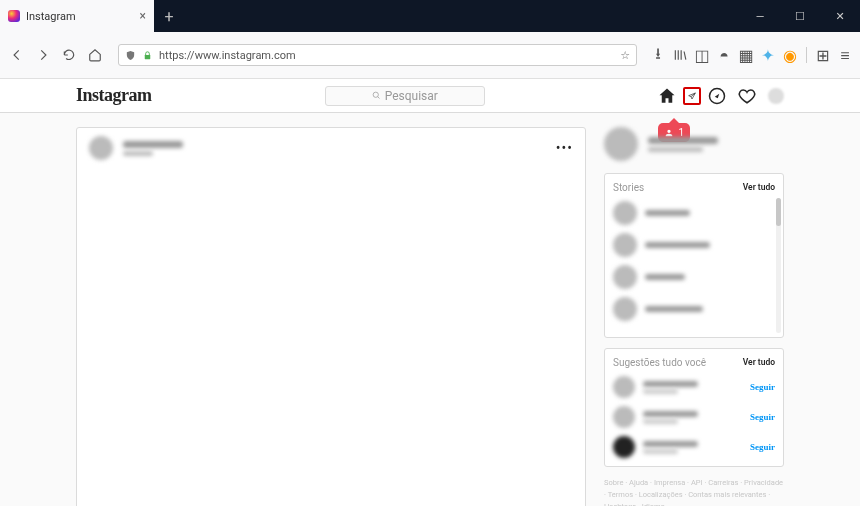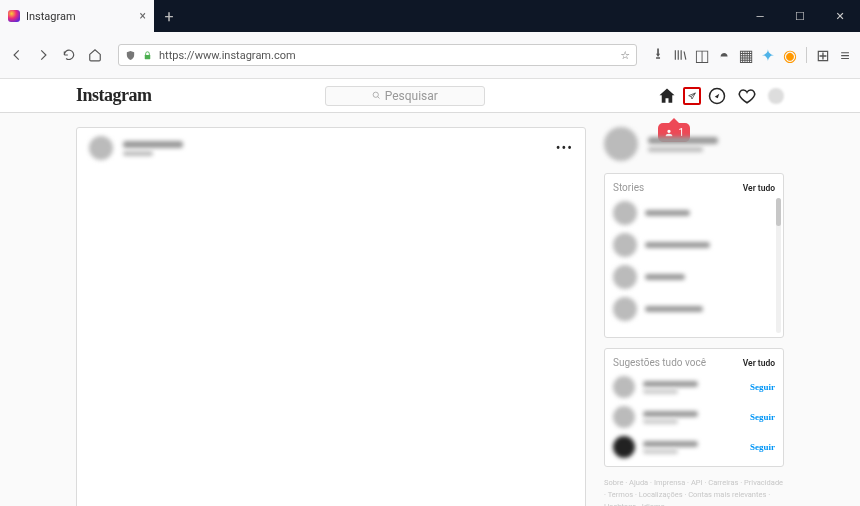--- a/index.html
+++ b/index.html
@@ -55,21 +55,21 @@
 .post-actions .spacer { flex: 1; }
 .post-actions svg { width: 18px; height: 18px; fill: none; stroke: #262626; stroke-width: 2; }
 
 .sidebar { width: 180px; font-size: 10px; color: #262626; position: relative; }
 .me { display: flex; align-items: center; gap: 10px; margin-bottom: 12px; }
 .me-avatar { width: 34px; height: 34px; border-radius: 50%; background: #bbb; filter: blur(2px); }
 .me-lines .l1 { width: 70px; height: 7px; background: #999; border-radius: 3px; filter: blur(2px); }
 .me-lines .l2 { width: 55px; height: 5px; background: #bbb; border-radius: 3px; margin-top: 3px; filter: blur(2px); }
 
 .panel { background: #fff; border: 1px solid #dbdbdb; border-radius: 3px; padding: 8px; margin-bottom: 10px; position: relative; }
-.panel-head { display: flex; justify-content: space-between; align-items: center; font-size: 10px; color: #999; margin-bottom: 8px; }
+.panel-head { display: flex; justify-content: space-between; align-items: flex-start; font-size: 10px; color: #999; margin-bottom: 8px; }
 .panel-head .see-all { color: #262626; font-size: 8.5px; font-weight: 600; }
 .story-row, .sugg-row { display: flex; align-items: center; gap: 8px; margin-bottom: 8px; }
 .story-row:last-child, .sugg-row:last-child { margin-bottom: 0; }
 .story-avatar { width: 24px; height: 24px; border-radius: 50%; background: #bbb; filter: blur(2px); }
 .story-label { width: 45px; height: 6px; background: #999; border-radius: 3px; filter: blur(2px); }
 .sugg-avatar { width: 22px; height: 22px; border-radius: 50%; background: #bbb; filter: blur(2px); }
 .sugg-lines .l1 { width: 55px; height: 6px; background: #999; border-radius: 3px; filter: blur(2px); }
 .sugg-lines .l2 { width: 35px; height: 5px; background: #ccc; border-radius: 3px; margin-top: 2px; filter: blur(2px); }
 .follow { margin-left: auto; color: #0095f6; font-size: 9px; font-weight: 600; font-family: Liberation Serif, serif; }
 .scroll-track { position: absolute; right: 2px; top: 24px; bottom: 4px; width: 5px; background: #f0f0f0; border-radius: 3px; }

